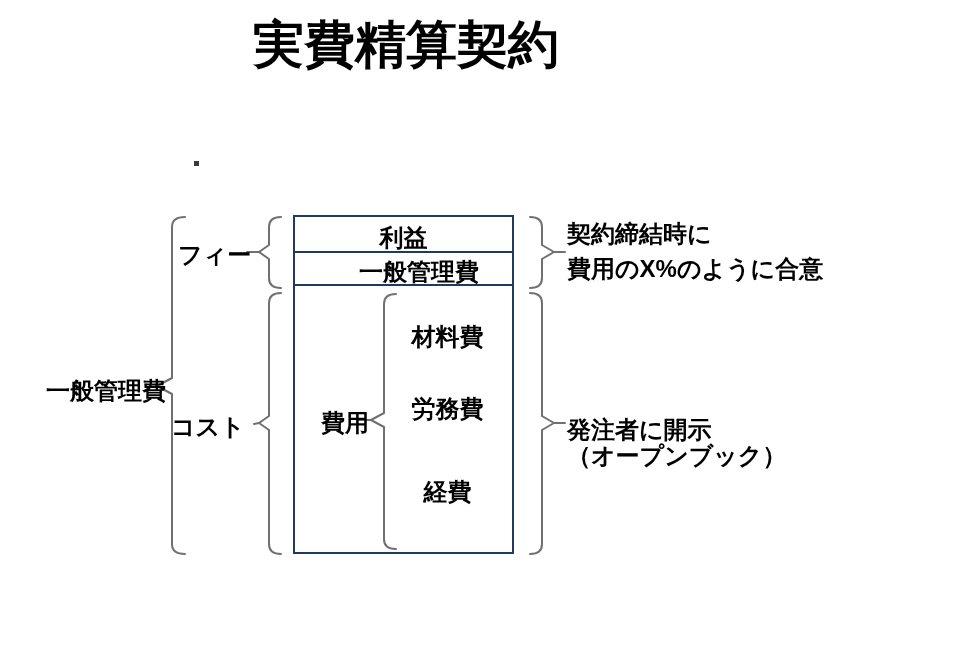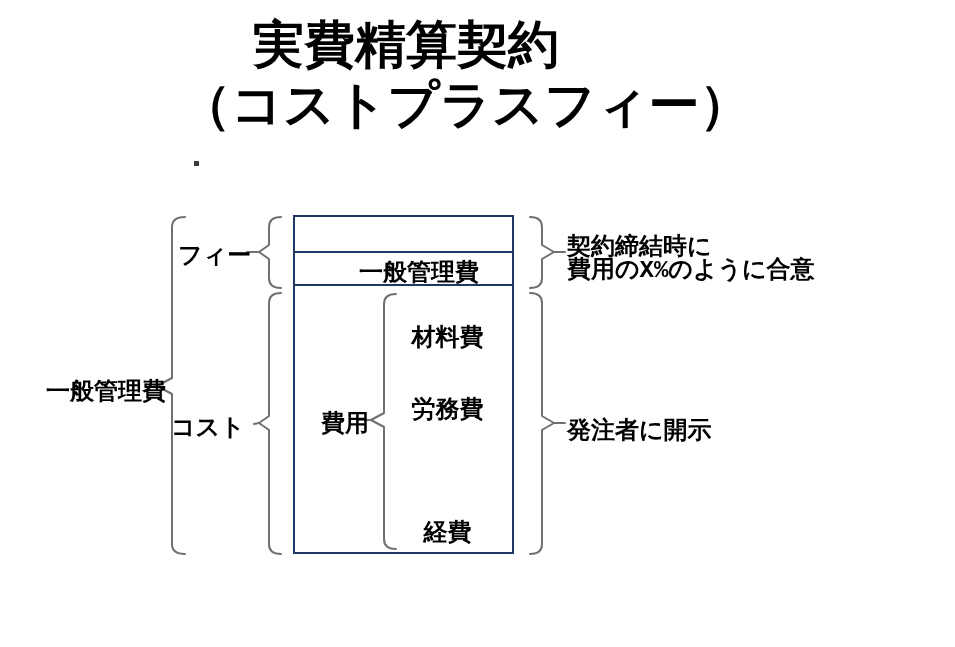--- a/index.html
+++ b/index.html
@@ -64,21 +64,20 @@
     stroke-linecap: round;
     stroke-linejoin: round;
   }
 </style>
 </head>
 <body>
 
 <div class="canvas">
 
   <div class="abs title-line" style="left:253px; top:17px;">実費精算契約</div>
-  <div class="abs title-line" style="left:180px; top:77px;">（コストプラスフィー）</div>
 
   <div class="abs stray-dot" style="left:194px; top:161px;"></div>
 
   <svg class="overlay" width="955" height="647" viewBox="0 0 955 647">
 
     <path class="brace" d="M 185,217 Q 172,217 172,227 L 172,378 L 157,386 L 172,394 L 172,544 Q 172,554 185,554"></path>
     <line class="connector" x1="146" y1="387" x2="157" y2="386"></line>
 
     <path class="brace" d="M 281,217 Q 269,217 269,227 L 269,245 L 259,252 L 269,259 L 269,278 Q 269,288 281,288"></path>
     <line class="connector" x1="247" y1="252" x2="259" y2="252"></line>
@@ -93,28 +92,30 @@
     <line class="connector" x1="554" y1="252" x2="565" y2="252"></line>
 
     <path class="brace" d="M 530,293 Q 542,293 542,303 L 542,416 L 554,423 L 542,430 L 542,544 Q 542,554 530,554"></path>
     <line class="connector" x1="554" y1="423" x2="565" y2="423"></line>
   </svg>
 
   <div class="abs outer-box" style="left:293px; top:215px; width:221px; height:339px;"></div>
   <div class="abs divider" style="left:293px; top:251px; width:221px;"></div>
   <div class="abs divider" style="left:293px; top:284px; width:221px;"></div>
 
+  <div class="abs lbl" style="left:293px; top:222px; width:221px;">利益</div>
   <div class="abs lbl" style="left:293px; top:256px; width:221px;padding-left:31px;">一般管理費</div>
 
   <div class="abs lbl" style="left:305px; top:407px; width:64px;text-align:right;">費用</div>
   <div class="abs lbl" style="left:390px; top:307px; width:115px;margin-top:14px;">材料費</div>
   <div class="abs lbl" style="left:390px; top:393px; width:115px;">労務費</div>
-  <div class="abs lbl" style="left:390px; top:476px; width:115px;margin-top:40px;">経費</div>
+  <div class="abs lbl" style="left:390px; top:476px; width:115px;">経費</div>
 
   <div class="abs lbl" style="left:178px; top:239px; width:70px;">フィー</div>
   <div class="abs lbl" style="left:171px; top:411px; width:72px;">コスト</div>
   <div class="abs lbl" style="left:46px; top:375px; width:104px;">一般管理費</div>
 
-  <div class="abs note-line" style="left:567px; top:218px;margin-top:12px;">契約締結時に</div>
-  <div class="abs note-line" style="left:567px; top:253px;font-family:Liberation Mono, monospace;">費用のX%のように合意</div>
+  <div class="abs note-line" style="left:567px; top:218px;">契約締結時に</div>
+  <div class="abs note-line" style="left:567px; top:253px;">費用のX%のように合意</div>
   <div class="abs note-line" style="left:567px; top:414px;">発注者に開示</div>
+  <div class="abs note-line" style="left:567px; top:440px;">（オープンブック）</div>
 
 </div>
 
 </body></html>

